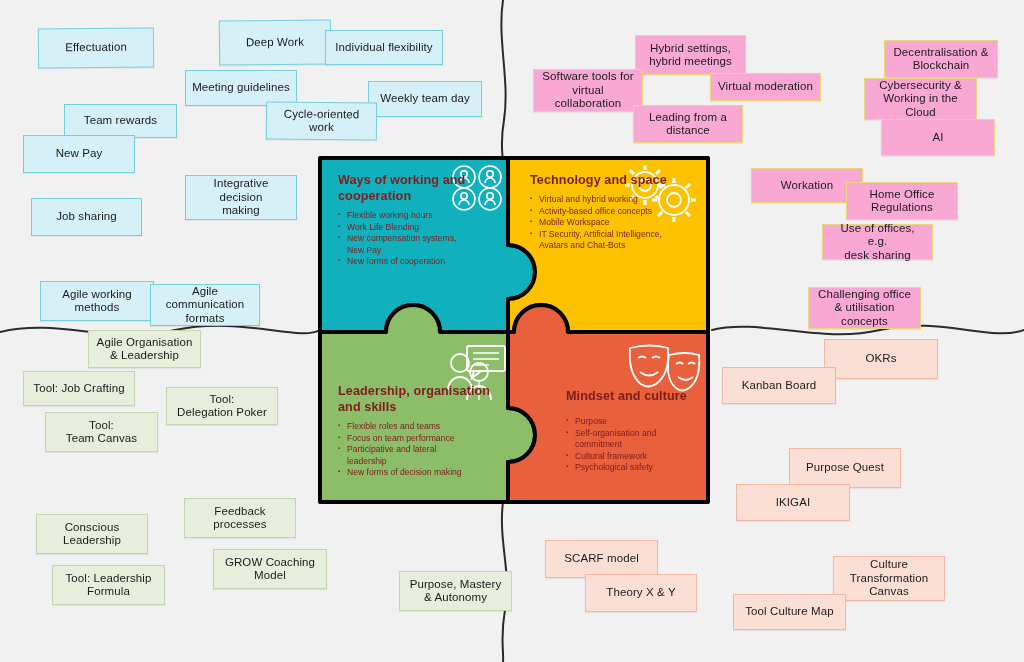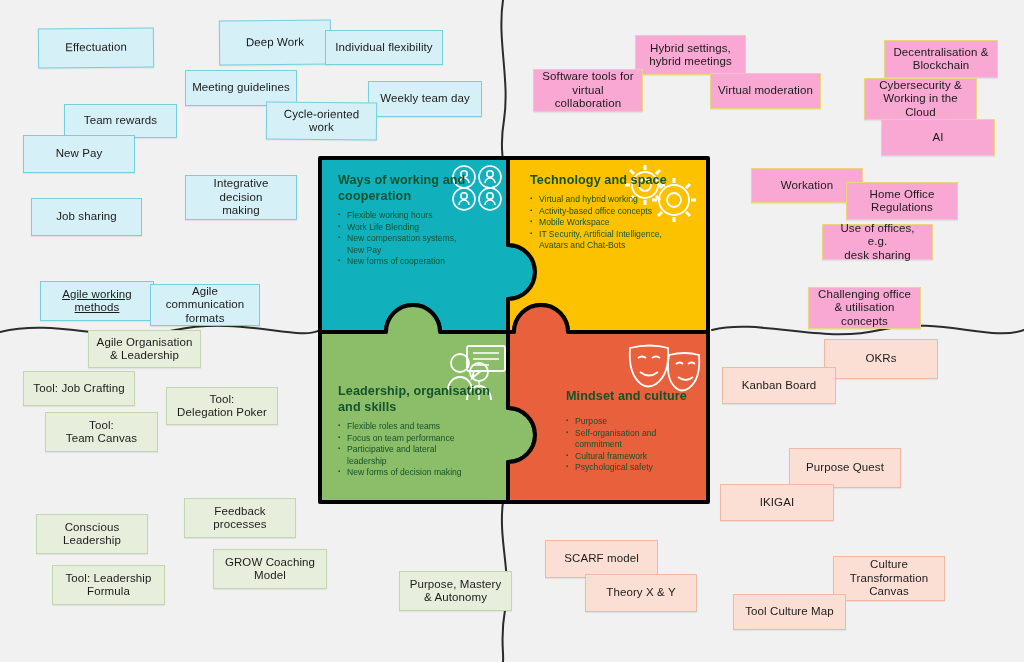--- a/index.html
+++ b/index.html
@@ -31,21 +31,21 @@
     box-shadow:0 1px 1px rgba(0,0,0,.06);
   }
   .note span{display:block;white-space:pre-line;}
   .n-blue  {background:#d5f0f6;border-color:#76cfdd;}
   .n-yellow{background:#f9a8d4;border-color:#e9d77e;}
   .n-green {background:#e7efdc;border-color:#c3d6ad;}
   .n-pink  {background:#fbdfd5;border-color:#f1b8a3;}
 
   
   #puzzle{position:absolute;left:312px;top:150px;width:404px;height:360px;}
-  .q-text{position:absolute;color:#14532d;}
+  .q-text{position:absolute;color:#7f1d1d;}
   .q-title{
     font-size:12.6px;font-weight:bold;line-height:16px;
     letter-spacing:.1px;
   }
   .q-list{
     font-size:8.6px;line-height:11.6px;
     margin:0;padding:0;list-style:none;
   }
   .q-list li{position:relative;padding-left:9px;margin-bottom:0px;}
   .q-list li:before{
@@ -224,24 +224,28 @@
     <span>Hybrid settings,
 hybrid meetings</span>
     </div>
 
   <div class="note n-yellow" style="left:533px;top:69px;width:110px;height:43px;">
     <span>Software tools for
 virtual
 collaboration</span>
     </div>
 
-  <div class="note n-yellow" style="left:710px;top:73px;width:111px;height:36px;align-items:center;">
+  <div class="note n-yellow" style="left:710px;top:73px;width:111px;height:28px;align-items:center;">
     <span>Virtual moderation</span>
     </div>
 
+  <div class="note n-yellow" style="left:633px;top:105px;width:110px;height:38px;">
+    <span>Leading from a
+distance</span>
+    </div>
 
   <div class="note n-yellow" style="left:884px;top:40px;width:114px;height:38px;">
     <span>Decentralisation &amp;
 Blockchain</span>
     </div>
 
   <div class="note n-yellow" style="left:864px;top:78px;width:113px;height:42px;">
     <span>Cybersecurity &amp;
 Working in the
 Cloud</span>
@@ -264,21 +268,21 @@
     <span>Use of offices, e.g.
 desk sharing</span>
     </div>
 
   <div class="note n-yellow" style="left:808px;top:264px;width:113px;height:42px;margin-top:23px;">
     <span>Challenging office
 &amp; utilisation
 concepts</span>
     </div>
 
-  <div class="note n-blue" style="left:40px;top:281px;width:114px;height:40px;text-decoration:underline;">
+  <div class="note n-blue" style="left:40px;top:281px;width:114px;height:40px;">
     <span>Agile working
 methods</span>
     </div>
 
   <div class="note n-blue" style="left:150px;top:284px;width:110px;height:42px;">
     <span>Agile
 communication
 formats</span>
     </div>
 
@@ -331,21 +335,21 @@
     </div>
 
   <div class="note n-pink" style="left:722px;top:367px;width:114px;height:37px;">
     <span>Kanban Board</span>
     </div>
 
   <div class="note n-pink" style="left:789px;top:448px;width:112px;height:40px;">
     <span>Purpose Quest</span>
     </div>
 
-  <div class="note n-pink" style="left:720px;top:484px;width:114px;height:37px;">
+  <div class="note n-pink" style="left:736px;top:484px;width:114px;height:37px;">
     <span>IKIGAI</span>
     </div>
 
   <div class="note n-pink" style="left:545px;top:540px;width:113px;height:38px;">
     <span>SCARF model</span>
     </div>
 
   <div class="note n-pink" style="left:585px;top:574px;width:112px;height:38px;">
     <span>Theory X &amp; Y</span>
     </div>

